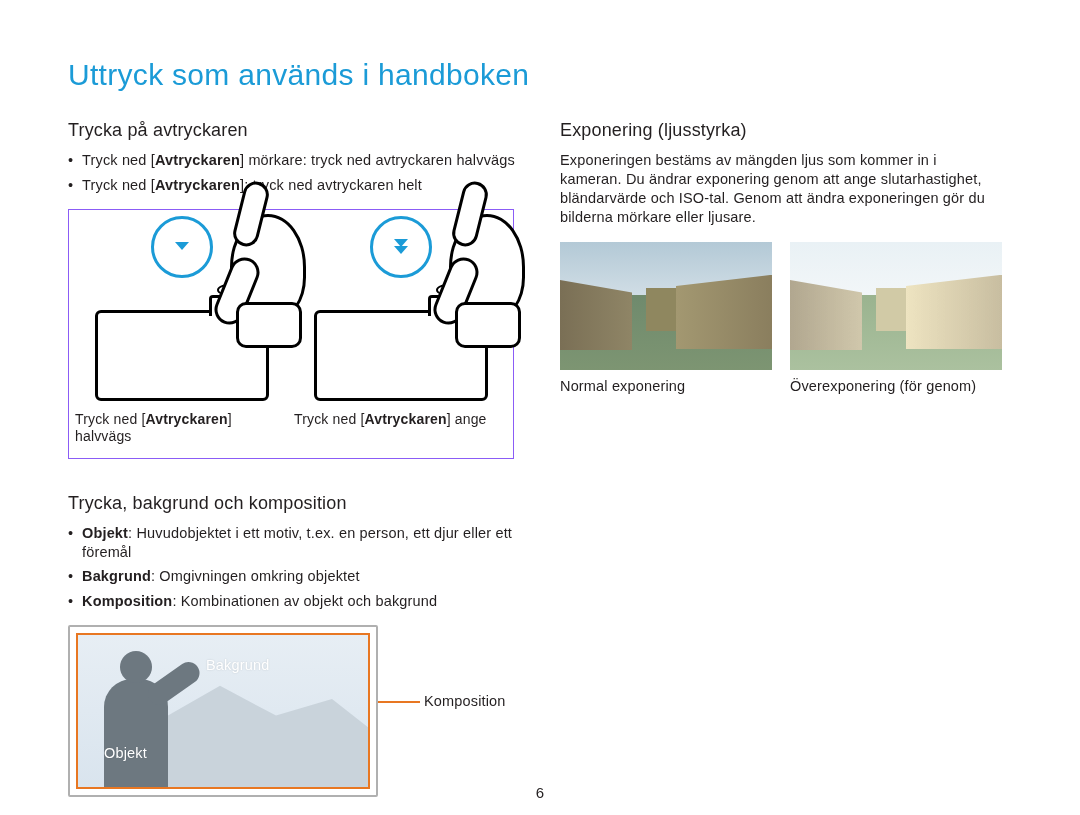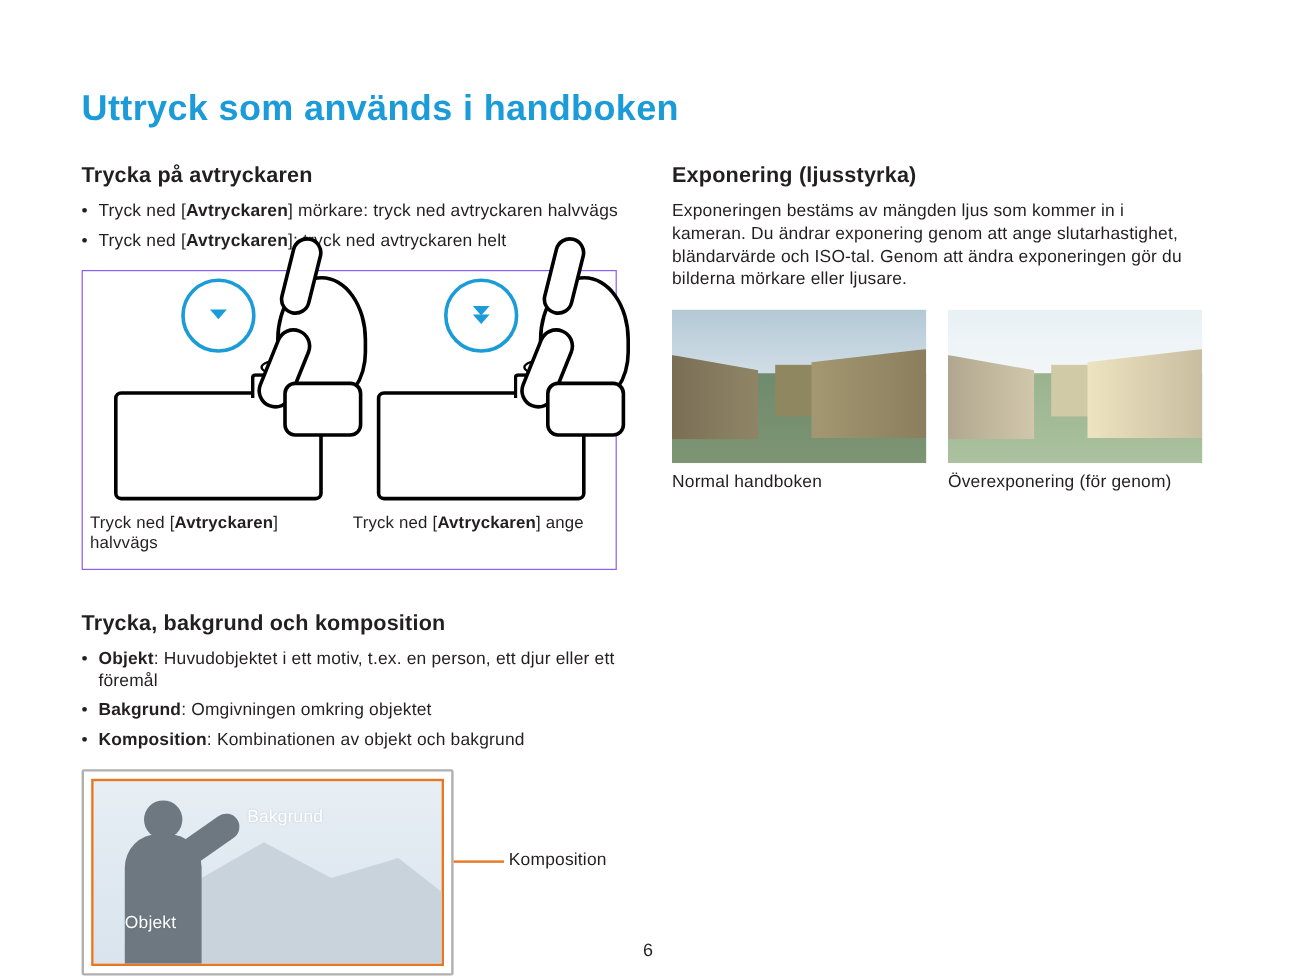--- a/index.html
+++ b/index.html
@@ -14,34 +14,34 @@
     letter-spacing: 0.01em;
   }
   .page {
     padding: 58px 64px 0 68px;
     box-sizing: border-box;
     position: relative;
     height: 100%;
   }
   h1.page-title {
     color: #1b9bd7;
-    font-weight: 700;
+    font-weight: 400;
     font-size: 30px;
-    margin: 16px 0 28px 0;
+    margin: 0 0 28px 0;
     letter-spacing: 0.01em;
   }
   .cols {
     display: flex;
     gap: 40px;
   }
   .left-col { width: 452px; }
   .right-col { width: 440px; }
   h2.section-h {
     font-size: 18px;
-    font-weight: 700;
+    font-weight: 400;
     margin: 0 0 10px 0;
   }
   ul.bullets {
     list-style: none;
     padding: 0;
     margin: 0 0 14px 0;
   }
   ul.bullets > li {
     position: relative;
     padding-left: 14px;
@@ -374,21 +374,21 @@
 
       <div class="expo-photos">
         <div>
           <div class="expo-photo">
             <div class="photo-sky"></div>
             <div class="photo-river"></div>
             <div class="photo-bl"></div>
             <div class="photo-br2"></div>
             <div class="photo-br"></div>
           </div>
-          <div class="expo-caption">Normal handboken</div>
+          <div class="expo-caption">Normal exponering</div>
         </div>
         <div>
           <div class="expo-photo">
             <div class="photo-sky over"></div>
             <div class="photo-river over"></div>
             <div class="photo-bl" style="filter:brightness(1.5) saturate(0.6);"></div>
             <div class="photo-br2" style="filter:brightness(1.5) saturate(0.6);"></div>
             <div class="photo-br" style="filter:brightness(1.5) saturate(0.6);"></div>
           </div>
           <div class="expo-caption">Överexponering (för genom)</div>

